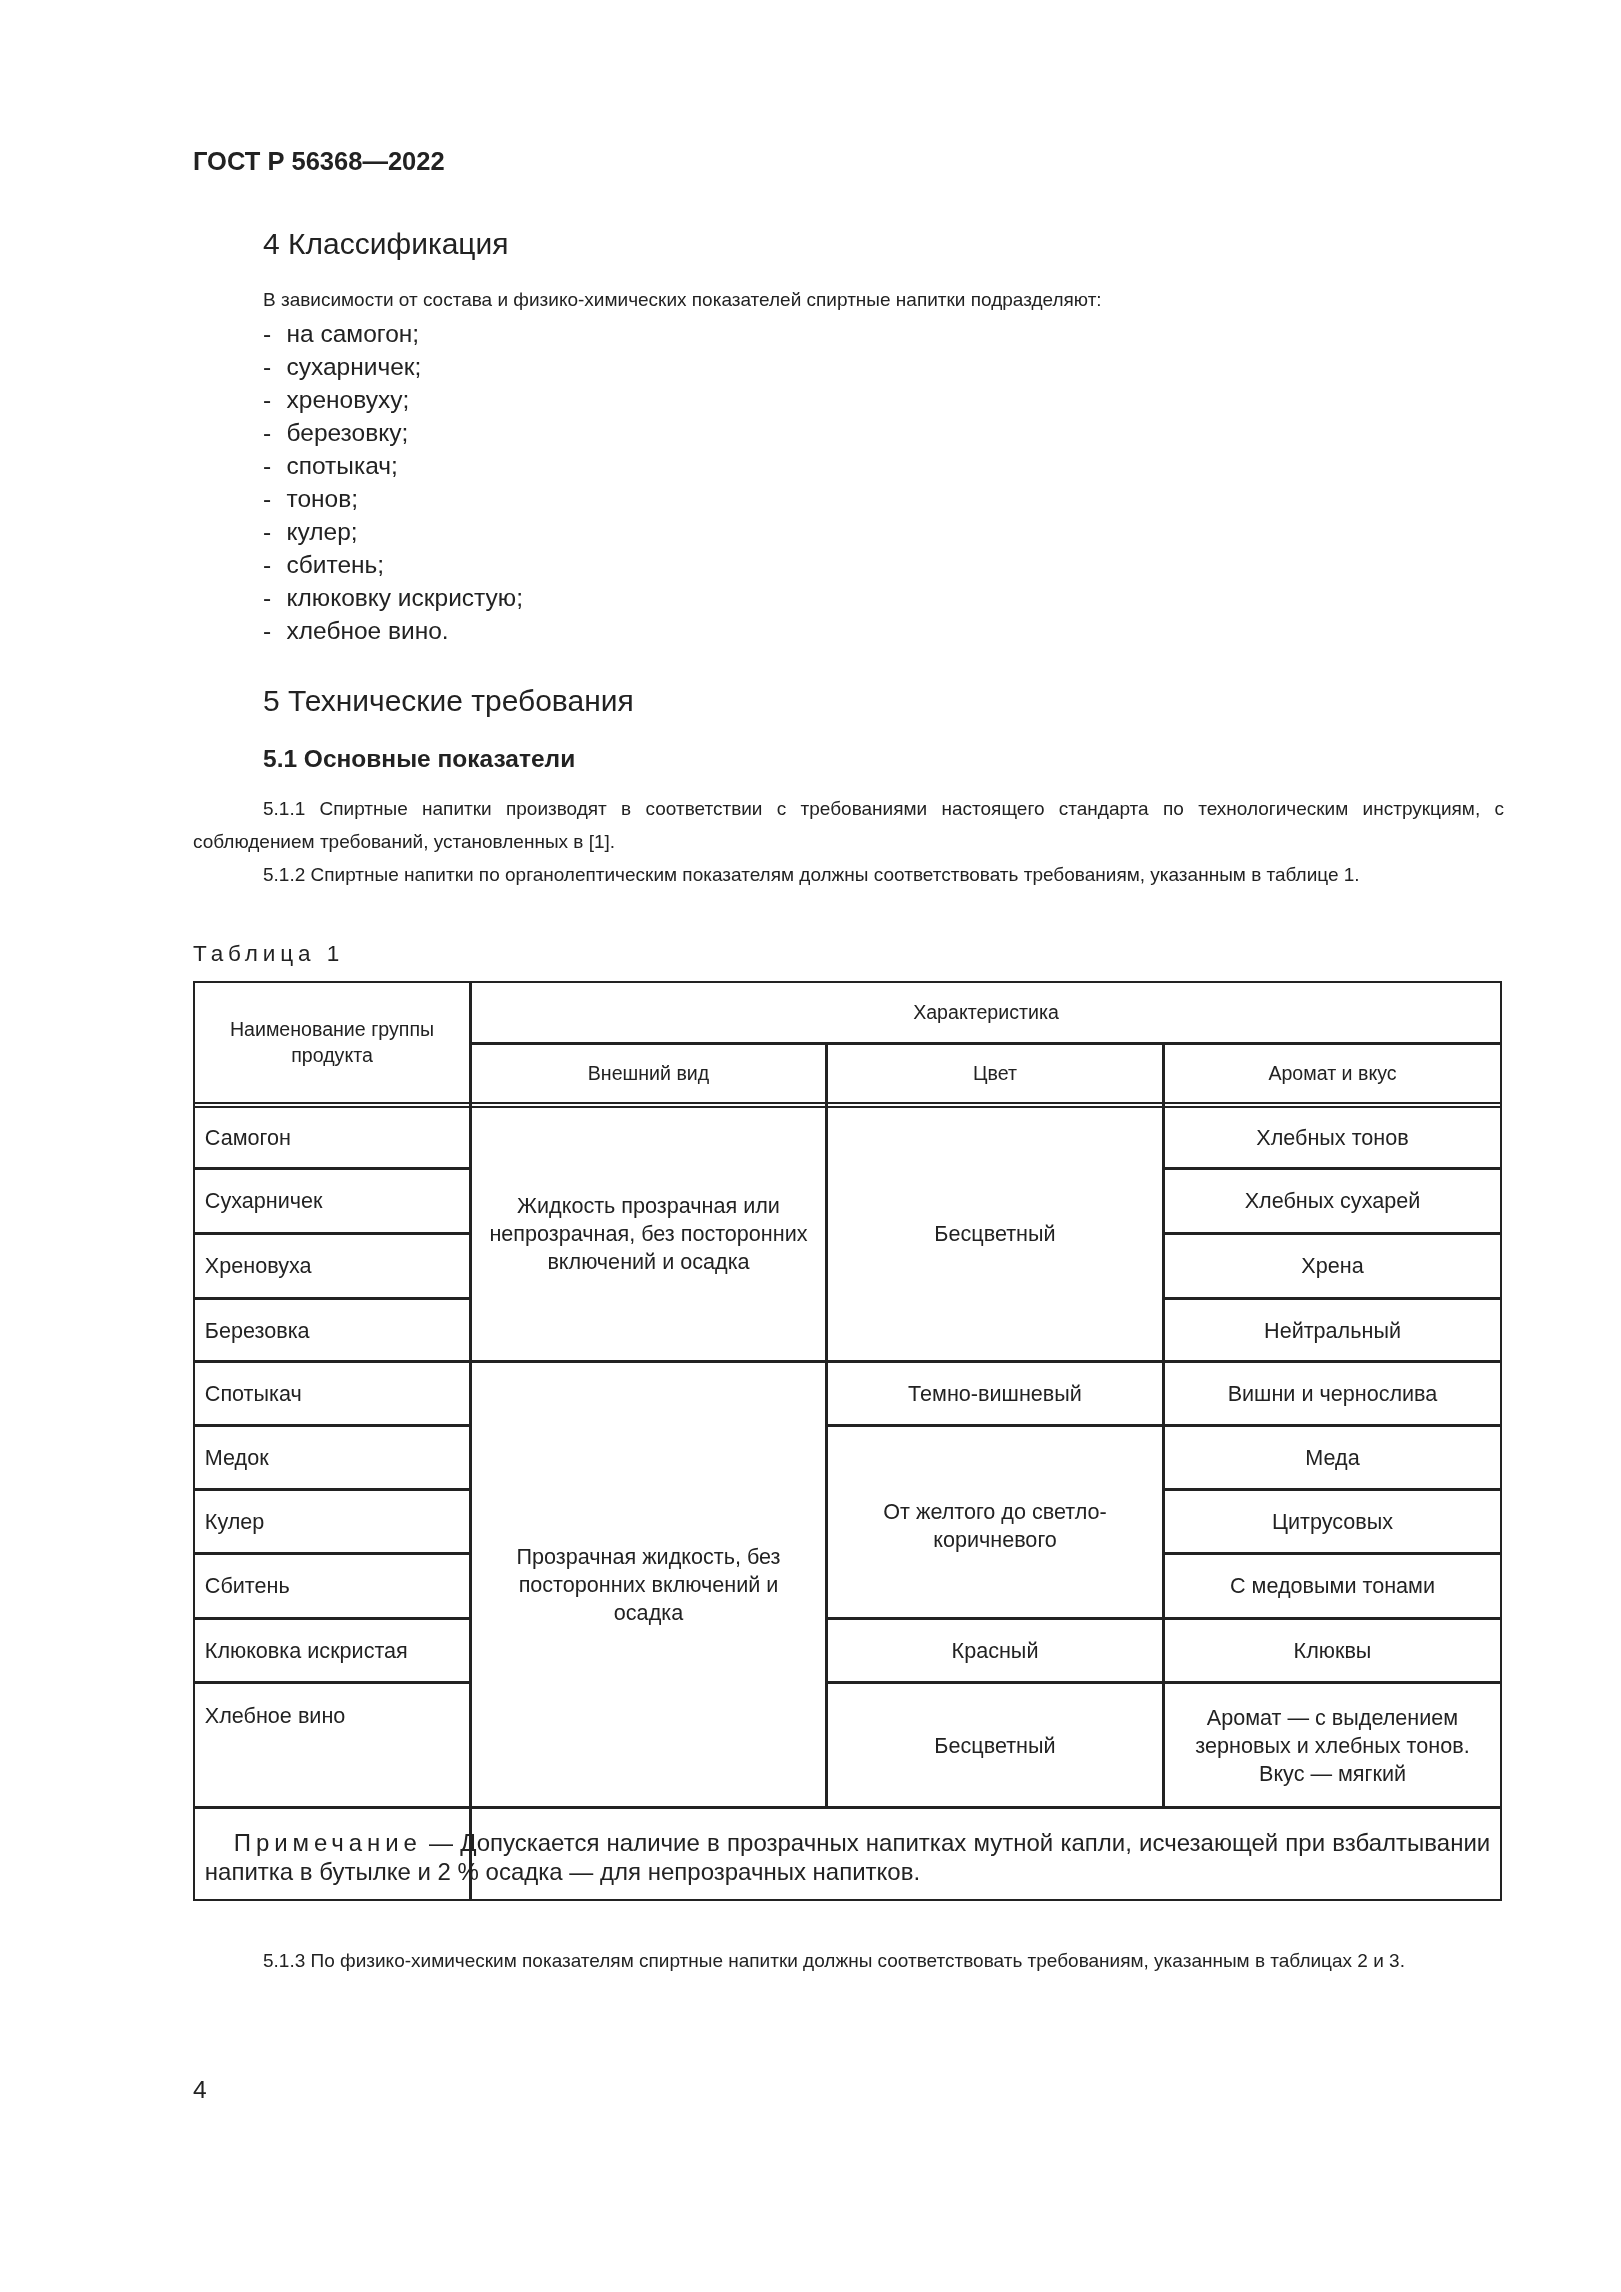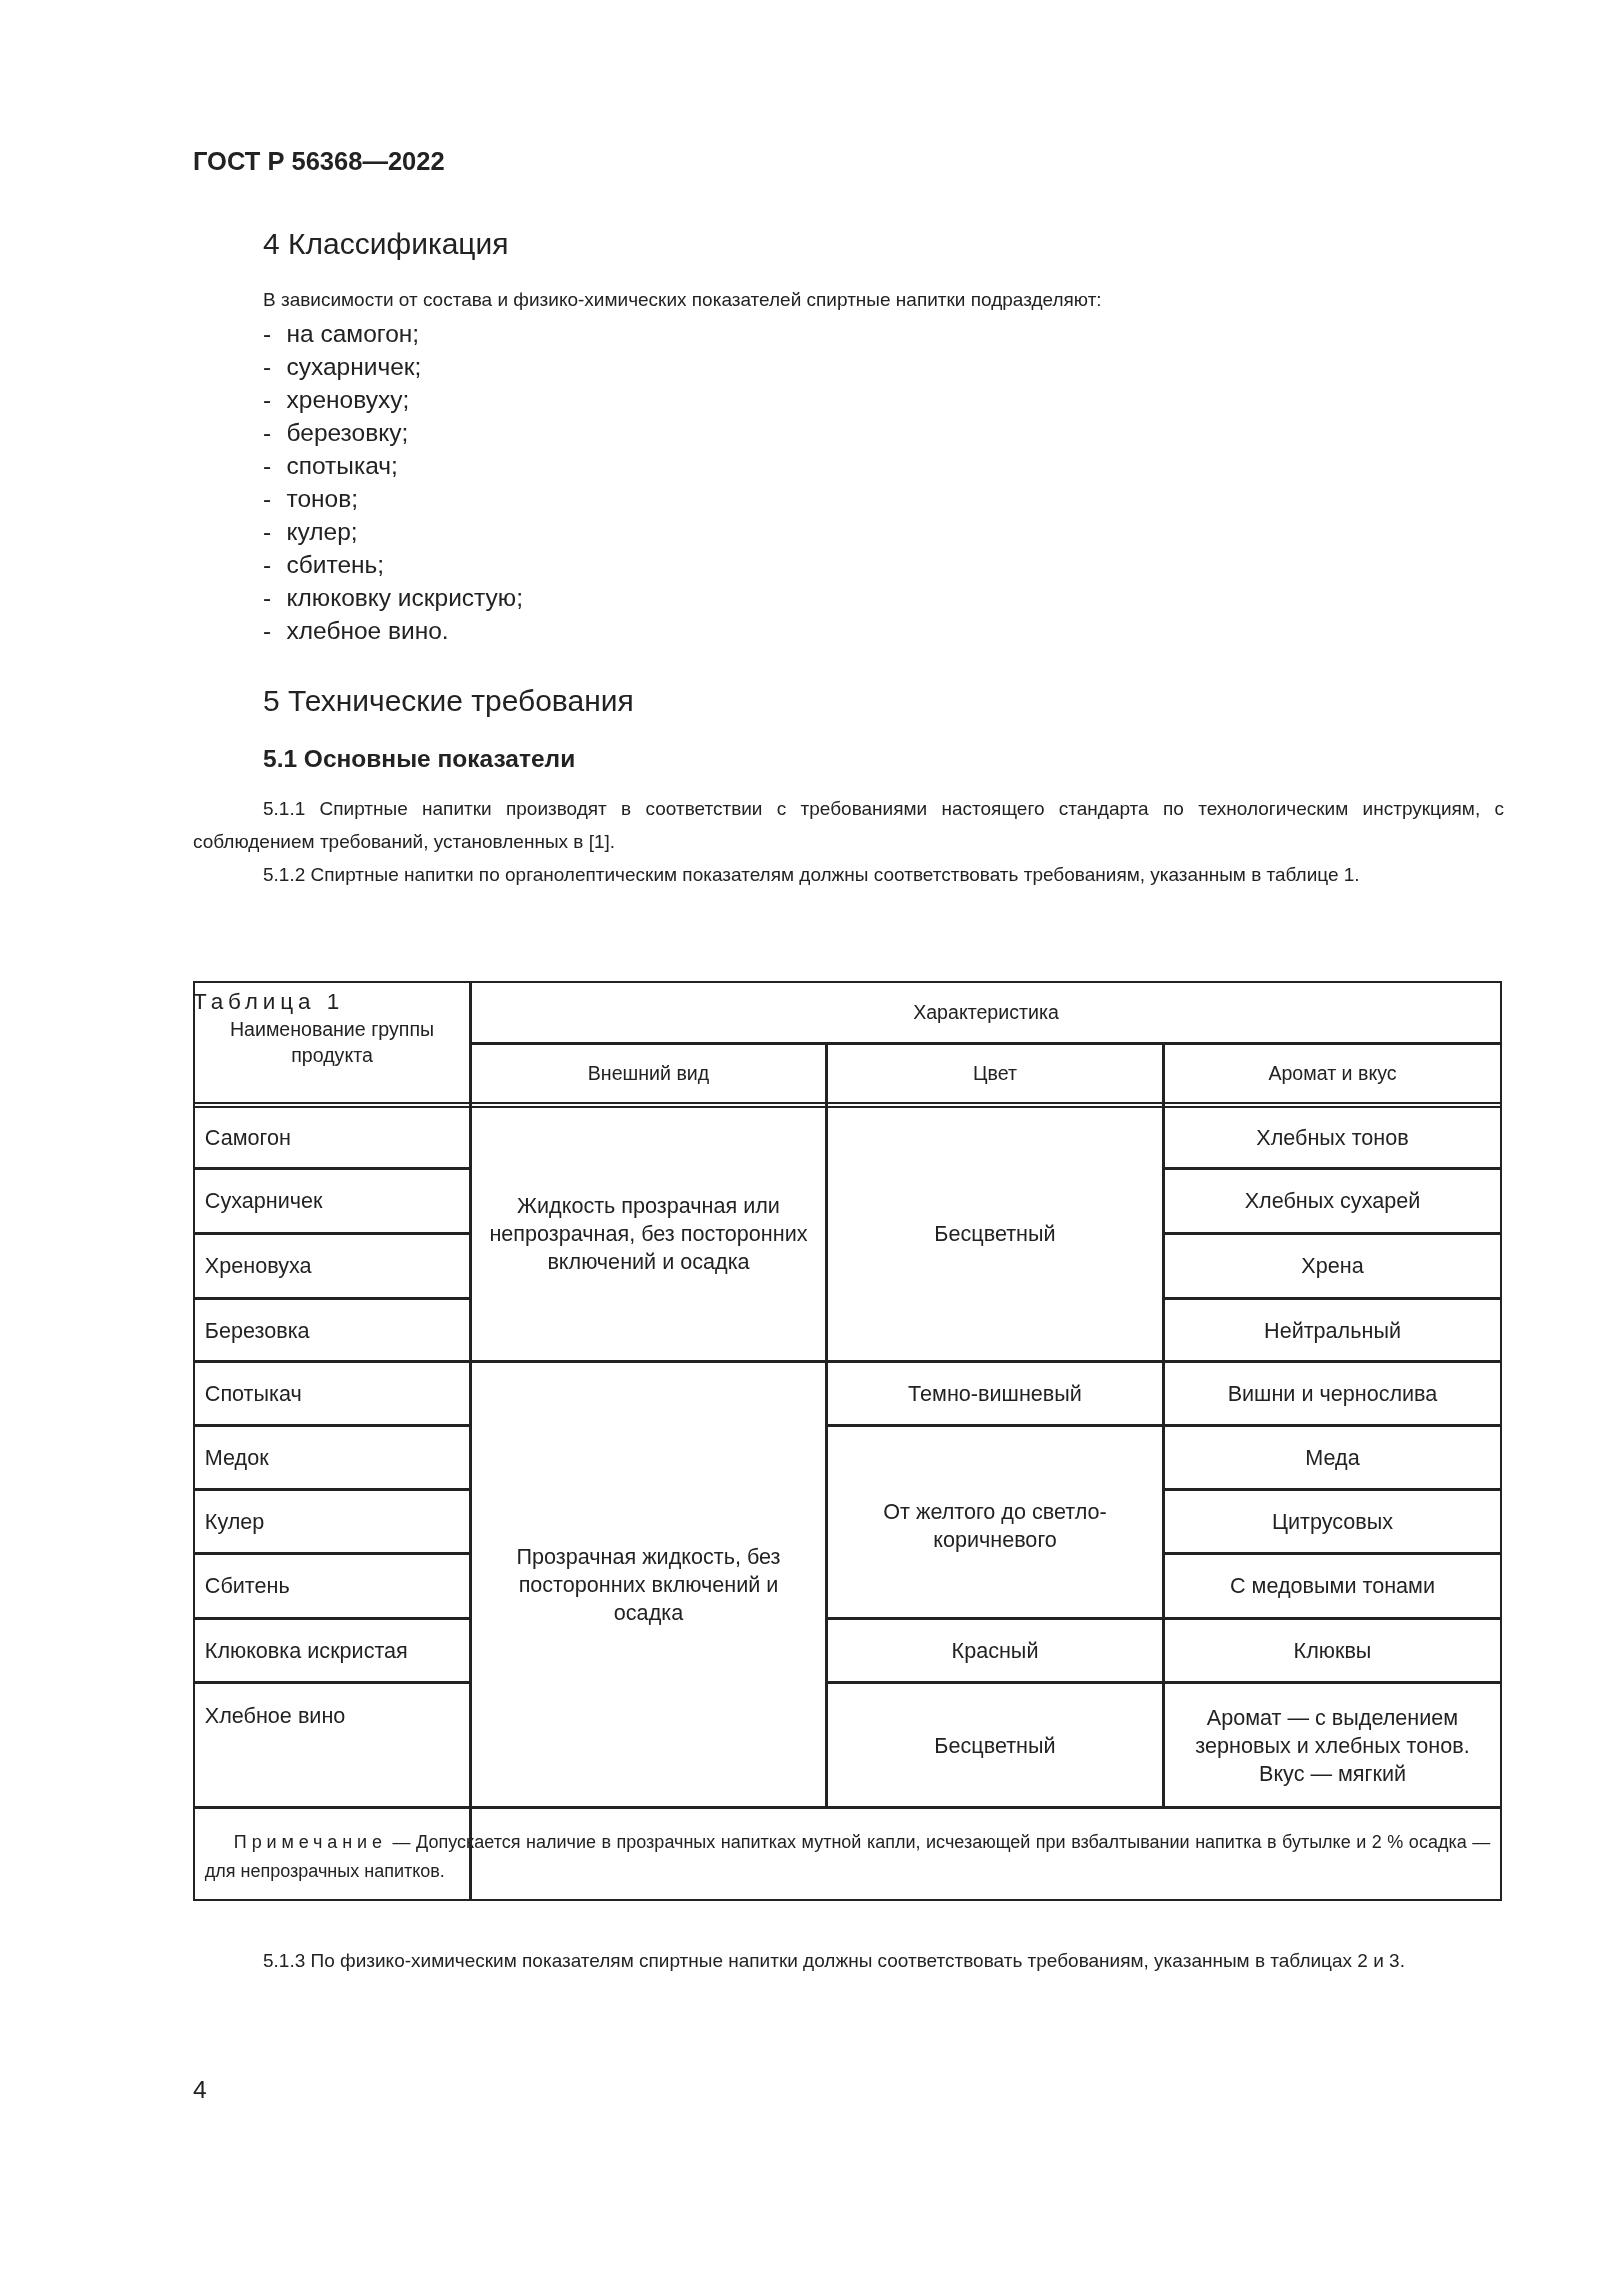--- a/index.html
+++ b/index.html
@@ -10,34 +10,34 @@
   .abs { position: absolute; white-space: nowrap; }
   .doc-id { left: 193px; top: 147px; font-size: 25.5px; font-weight: bold; }
   .h1 { font-size: 30px; font-weight: normal; left: 263px; }
   .h2 { font-size: 24.5px; font-weight: bold; left: 263px; }
   .p { font-size: 19px; line-height: 33px; }
   .list { left: 263px; top: 283px; margin: 0; padding: 0; list-style: none; font-size: 24.5px; line-height: 33px; }
   .list li { white-space: nowrap; }
   .list .dash { display: inline-block; width: 23.5px; }
   .para { left: 193px; width: 1311px; white-space: normal; text-align: justify; text-align-last: left; }
   .para .indent { display: inline-block; width: 70px; }
-  .tcap { left: 193px; top: 941px; font-size: 22.5px; letter-spacing: 4.9px; margin-top: 48px; }
+  .tcap { left: 193px; top: 941px; font-size: 22.5px; letter-spacing: 4.9px; }
 
   
   .tbl { position: absolute; left: 193px; top: 981px; width: 1309px; height: 920px;
     border: 2.9px solid #222; box-sizing: border-box; }
   .cell { position: absolute; display: flex; align-items: center; justify-content: center;
     text-align: center; font-size: 21.6px; line-height: 28px; box-sizing: border-box; padding: 0 7.8px; }
   .cell.left { justify-content: flex-start; text-align: left; padding-left: 9.8px; }
   .cell.top { align-items: flex-start; padding-top: 17.6px; }
   .hdr { font-size: 19.6px; line-height: 25.5px; }
   .hl { position: absolute; background: #222; height: 2.9px; }
   .hl.thin { height: 2px; }
   .vl { position: absolute; background: #222; width: 2.9px; }
-  .note { position: absolute; left: 9.8px; right: 9.8px; font-size: 18px; line-height: 29px;
+  .note { position: absolute; left: 9.8px; right: 9.8px; font-size: 24px; line-height: 29px;
     white-space: normal; text-align: justify; text-align-last: left; }
   .note .lbl { letter-spacing: 4.9px; margin-left: 29px; }
   .pagenum { left: 193px; top: 2076px; font-size: 24.5px; }
 </style>
 </head>
 <body>
 
 <div class="abs doc-id">ГОСТ Р 56368—2022</div>
 
 <div class="abs h1" style="top:227px">4  Классификация</div>

